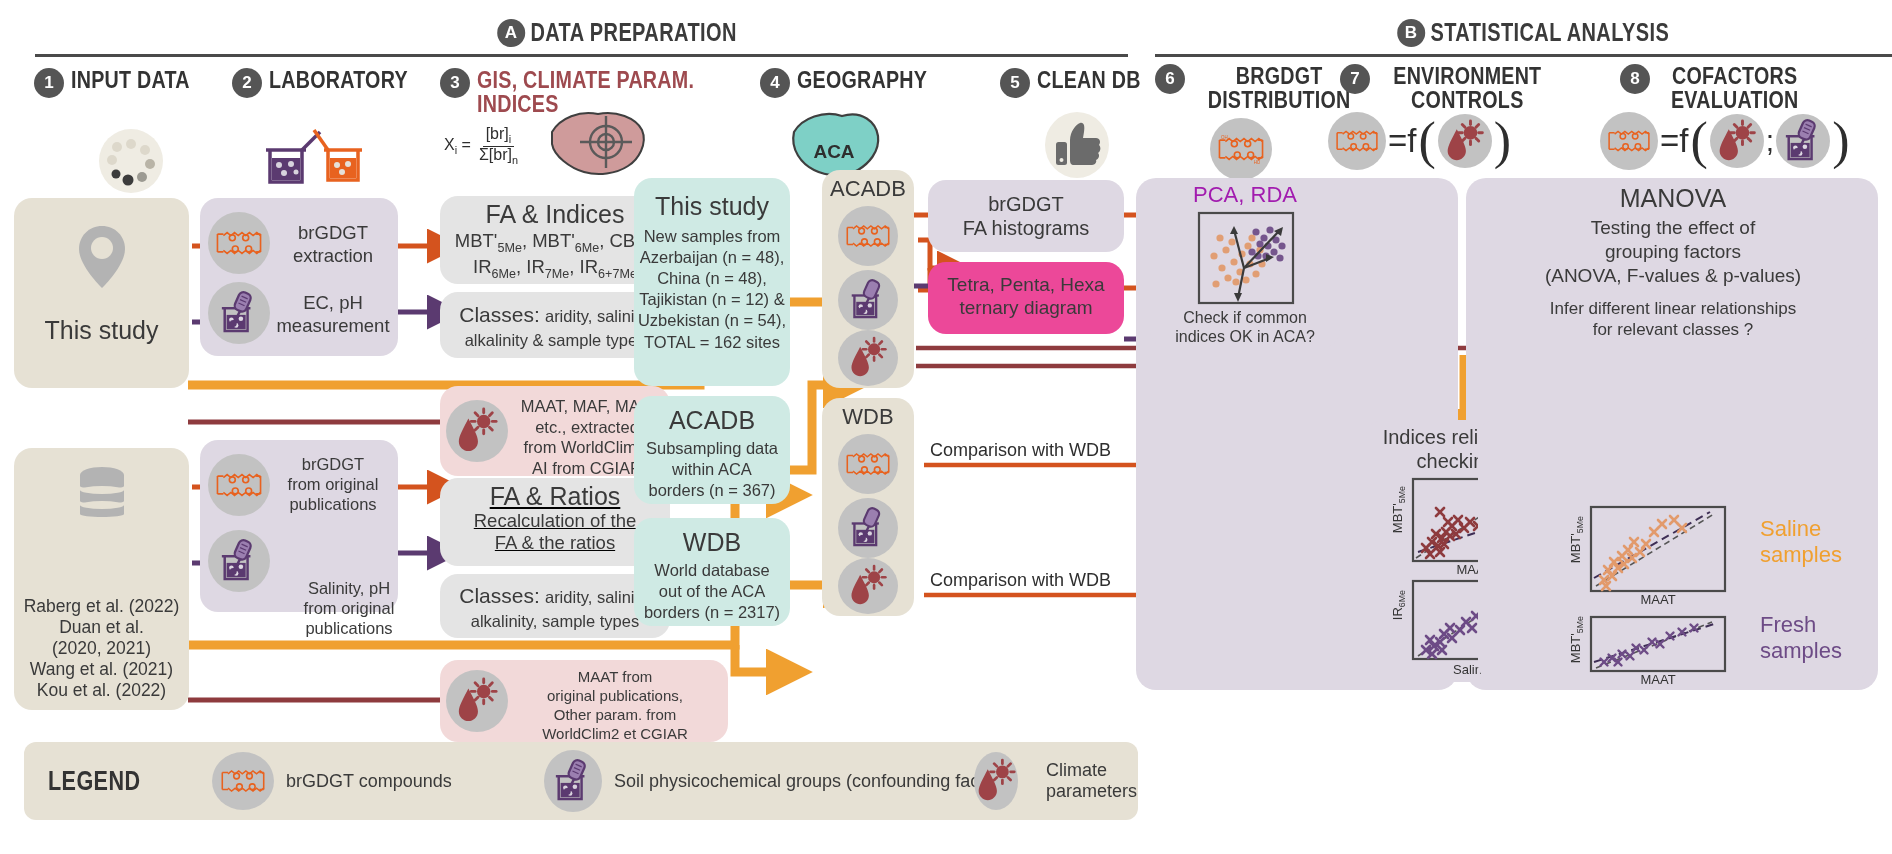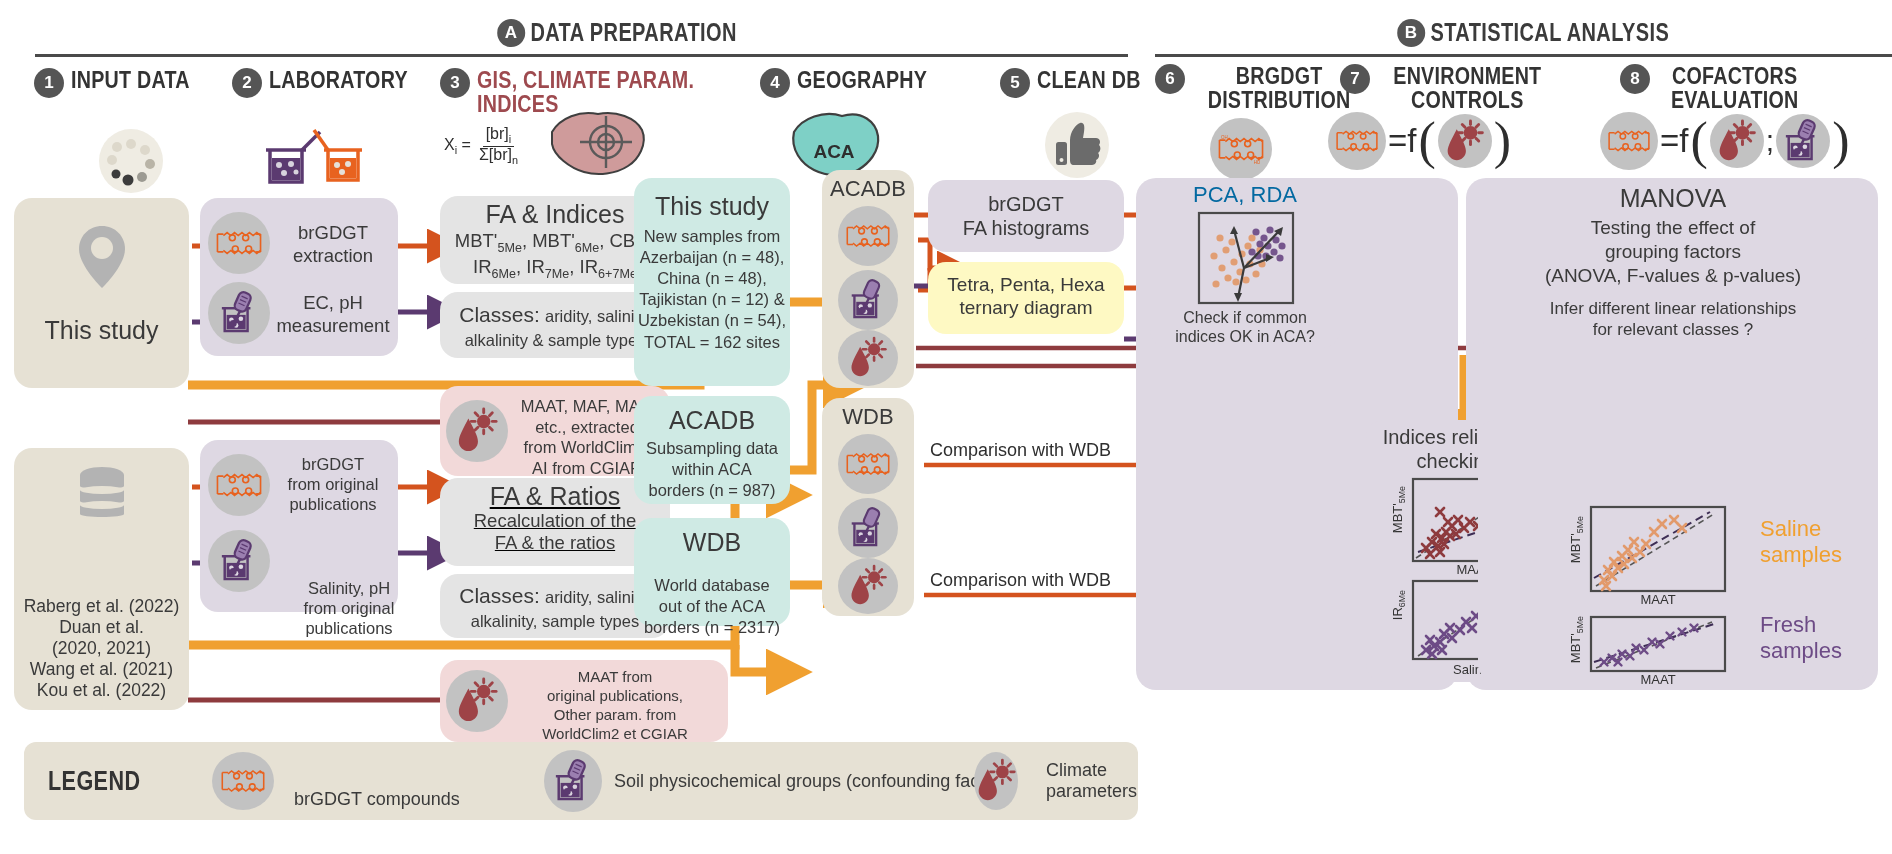--- a/index.html
+++ b/index.html
@@ -603,26 +603,26 @@
 China (n =  48),
 Tajikistan (n = 12) &amp;
 Uzbekistan (n = 54),
 TOTAL = 162 sites</div>
   </div>
 
   <div class="box box-teal" style="left:634px;top:396px;width:156px;height:108px;">
     <div class="btitle" style="margin-top:10px;">ACADB</div>
     <div class="btext sm" style="white-space:pre-line;margin-top:4px;line-height:1.26;">Subsampling data
 within ACA
-borders (n = 987)</div>
+borders (n = 367)</div>
   </div>
 
   <div class="box box-teal" style="left:634px;top:518px;width:156px;height:108px;">
     <div class="btitle" style="margin-top:10px;">WDB</div>
-    <div class="btext sm" style="white-space:pre-line;margin-top:19px;line-height:1.26;">World database
+    <div class="btext sm" style="white-space:pre-line;margin-top:4px;line-height:1.26;">World database
 out of the ACA
 borders (n = 2317)</div>
   </div>
 
   <div class="box box-beige" style="left:822px;top:170px;width:92px;height:218px;">
     <div class="abs" style="left:0;top:6px;width:92px;text-align:center;font-size:22px;color:#3a3a3a;">ACADB</div>
     <div class="abs icirc" style="left:16px;top:36px;width:60px;height:60px;">
       <svg width="50" height="34" viewBox="0 0 70 44">
         <g stroke="#e8621f" stroke-width="2.2" fill="none">
           <path d="M6,10 L6,34 M6,10 L14,10 M6,34 L14,34"></path>
@@ -730,27 +730,27 @@
     </div>
   </div>
 
   <div class="box box-lav2" style="left:1136px;top:178px;width:322px;height:512px;border-radius:20px;"></div>
   <div class="box box-lav2" style="left:1466px;top:178px;width:412px;height:512px;border-radius:20px;"></div>
 
   <div class="box box-lav" style="left:928px;top:180px;width:196px;height:72px;background:#ded8e3;">
     <div class="btext" style="white-space:pre-line;padding-top:12px;font-size:20px;line-height:1.2;">brGDGT
 FA histograms</div>
   </div>
-  <div class="box box-lav" style="left:928px;top:262px;width:196px;height:72px;background:#fef9c3;">
+  <div class="box box-lav" style="left:928px;top:262px;width:196px;height:72px;background:#ec4899;">
     <div class="btext" style="white-space:pre-line;padding-top:12px;font-size:19px;line-height:1.2;">Tetra, Penta, Hexa
 ternary diagram</div>
   </div>
 
   <div class="box" style="left:1150px;top:180px;width:190px;height:168px;background:#ded8e3;">
-    <div class="abs" style="left:0;top:2px;width:190px;text-align:center;font-size:22px;color:#0369a1;">PCA, RDA</div>
+    <div class="abs" style="left:0;top:2px;width:190px;text-align:center;font-size:22px;color:#a21caf;">PCA, RDA</div>
     <svg class="abs" style="left:48px;top:32px;width:96px;height:92px;">
       <rect x="1" y="1" width="94" height="90" fill="none" stroke="#4a4a4a" stroke-width="2.2"></rect>
       <g fill="#e29a6b" opacity="0.92">
         <circle cx="22" cy="26" r="3.6"></circle>
           <circle cx="16" cy="44" r="3.6"></circle>
           <circle cx="28" cy="38" r="3.6"></circle>
         <circle cx="34" cy="30" r="3.6"></circle>
           <circle cx="24" cy="56" r="3.6"></circle>
           <circle cx="36" cy="50" r="3.6"></circle>
         <circle cx="44" cy="42" r="3.6"></circle>
@@ -1144,21 +1144,21 @@
     <div class="abs" style="left:282px;top:192px;width:100px;white-space:pre-line;font-size:22px;color:#6d4b86;line-height:1.2;">Fresh
 samples</div>
   </div>
 
   <div class="abs" style="left:930px;top:440px;font-size:18px;color:#2e2e2e;">Comparison with WDB</div>
   <div class="abs" style="left:930px;top:570px;font-size:18px;color:#2e2e2e;">Comparison with WDB</div>
 
   <div class="box box-beige" style="left:24px;top:742px;width:1114px;height:78px;border-radius:12px;">
     <div class="abs legend-title" style="left:24px;top:24px;">Legend</div>
 
-    <div class="abs" style="left:188px;top:10px;display:flex;align-items:flex-end;gap:20px;">
+    <div class="abs" style="left:188px;top:10px;display:flex;align-items:center;gap:12px;">
       <span class="icirc" style="width:62px;height:58px;">
         <svg width="50" height="34" viewBox="0 0 70 44">
           <g stroke="#e8621f" stroke-width="2.2" fill="none">
             <path d="M6,10 L6,34 M6,10 L14,10 M6,34 L14,34"></path>
             <path d="M14,12 l5,-4 l5,4 l5,-4 l5,4 l5,-4 l5,4 l5,-4 l5,4 l5,-4 l5,4"></path>
             <path d="M14,32 l5,4 l5,-4 l5,4 l5,-4 l5,4 l5,-4 l5,4 l5,-4 l5,4 l5,-4"></path>
             <circle cx="26" cy="15" r="4"></circle>
               <circle cx="44" cy="15" r="4"></circle>
             <circle cx="30" cy="30" r="4"></circle>
               <circle cx="48" cy="30" r="4"></circle>

